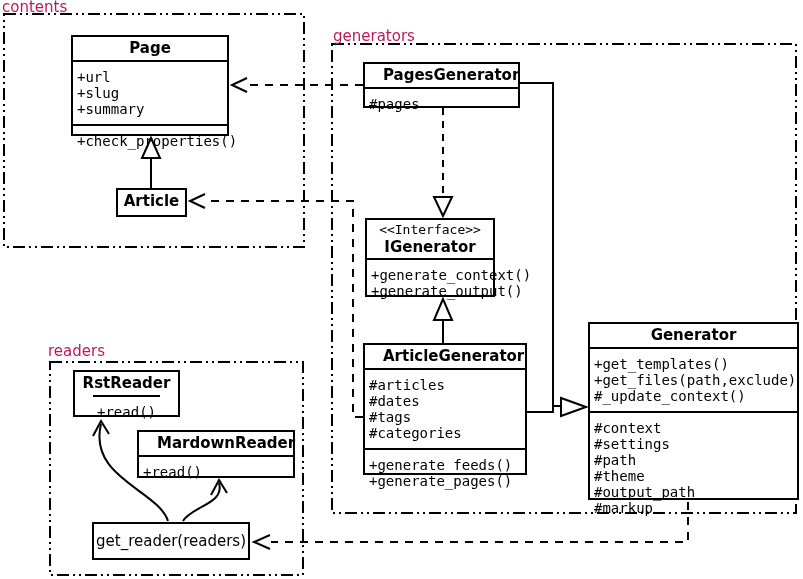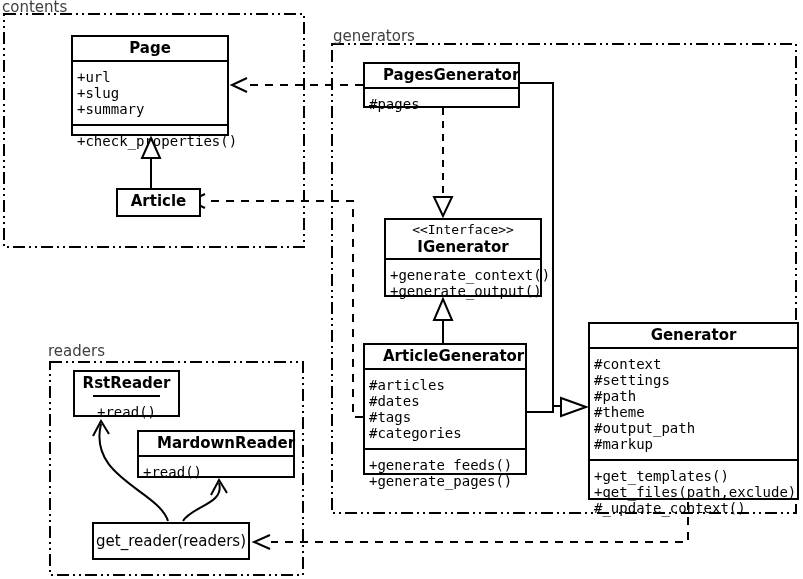--- a/index.html
+++ b/index.html
@@ -3,21 +3,21 @@
 <meta charset="utf-8">
 <style>
   html,body { margin:0; padding:0; background:#ffffff; }
   .canvas {
     position:relative; width:803px; height:579px; background:#ffffff;
     font-family:"DejaVu Sans", sans-serif; color:#000;
     overflow:hidden;
   }
   .layer { position:absolute; left:0; top:0; }
   .pkg-label {
-    position:absolute; font-size:15px; line-height:15px; color:#404040;
+    position:absolute; font-size:15px; line-height:15px; color:#be185d;
     white-space:nowrap;
   }
   .uml-box {
     position:absolute; background:#ffffff; border:2px solid #000;
     box-sizing:border-box; display:flex; flex-direction:column;
   }
   .uml-title {
     font-weight:bold; font-size:15px; line-height:19px; text-align:center;
     padding:2px 18px; white-space:nowrap;
   }
@@ -93,32 +93,32 @@
     <div class="uml-comp">
       <div class="uml-line">+url</div>
       <div class="uml-line">+slug</div>
       <div class="uml-line">+summary</div>
     </div>
     <div class="uml-comp">
       <div class="uml-line">+check_properties()</div>
     </div>
   </div>
 
-  <div class="uml-box" style="left:116px; top:188px; width:85px; height:29px;">
+  <div class="uml-box" style="left:116px; top:188px; width:71px; height:29px;">
     <div class="uml-title" style="padding:2px 5px;">Article</div>
   </div>
 
   <div class="uml-box" style="left:363px; top:62px; width:157px; height:46px;">
     <div class="uml-title">PagesGenerator</div>
     <div class="uml-comp">
       <div class="uml-line">#pages</div>
     </div>
   </div>
 
-  <div class="uml-box" style="left:365px; top:218px; width:158px; height:79px;margin-left:19px;">
+  <div class="uml-box" style="left:365px; top:218px; width:130px; height:79px;">
     <div class="uml-title" style="padding:2px 5px 1px;">
       <div class="uml-stereotype">&lt;&lt;Interface&gt;&gt;</div>
       <div>IGenerator</div>
     </div>
     <div class="uml-comp">
       <div class="uml-line">+generate_context()</div>
       <div class="uml-line">+generate_output()</div>
     </div>
   </div>
 
@@ -132,31 +132,31 @@
     </div>
     <div class="uml-comp">
       <div class="uml-line">+generate_feeds()</div>
       <div class="uml-line">+generate_pages()</div>
     </div>
   </div>
 
   <div class="uml-box" style="left:588px; top:322px; width:211px; height:178px;">
     <div class="uml-title">Generator</div>
     <div class="uml-comp">
+      <div class="uml-line">+get_templates()</div>
+      <div class="uml-line">+get_files(path,exclude)</div>
+      <div class="uml-line">#_update_context()</div>
+    </div>
+    <div class="uml-comp">
       <div class="uml-line">#context</div>
       <div class="uml-line">#settings</div>
       <div class="uml-line">#path</div>
       <div class="uml-line">#theme</div>
       <div class="uml-line">#output_path</div>
       <div class="uml-line">#markup</div>
-    </div>
-    <div class="uml-comp">
-      <div class="uml-line">+get_templates()</div>
-      <div class="uml-line">+get_files(path,exclude)</div>
-      <div class="uml-line">#_update_context()</div>
     </div>
   </div>
 
   <div class="uml-box" style="left:73px; top:370px; width:107px; height:47px;align-items:center;">
     <div class="uml-title">RstReader</div>
     <div class="uml-comp">
       <div class="uml-line">+read()</div>
     </div>
   </div>
 

